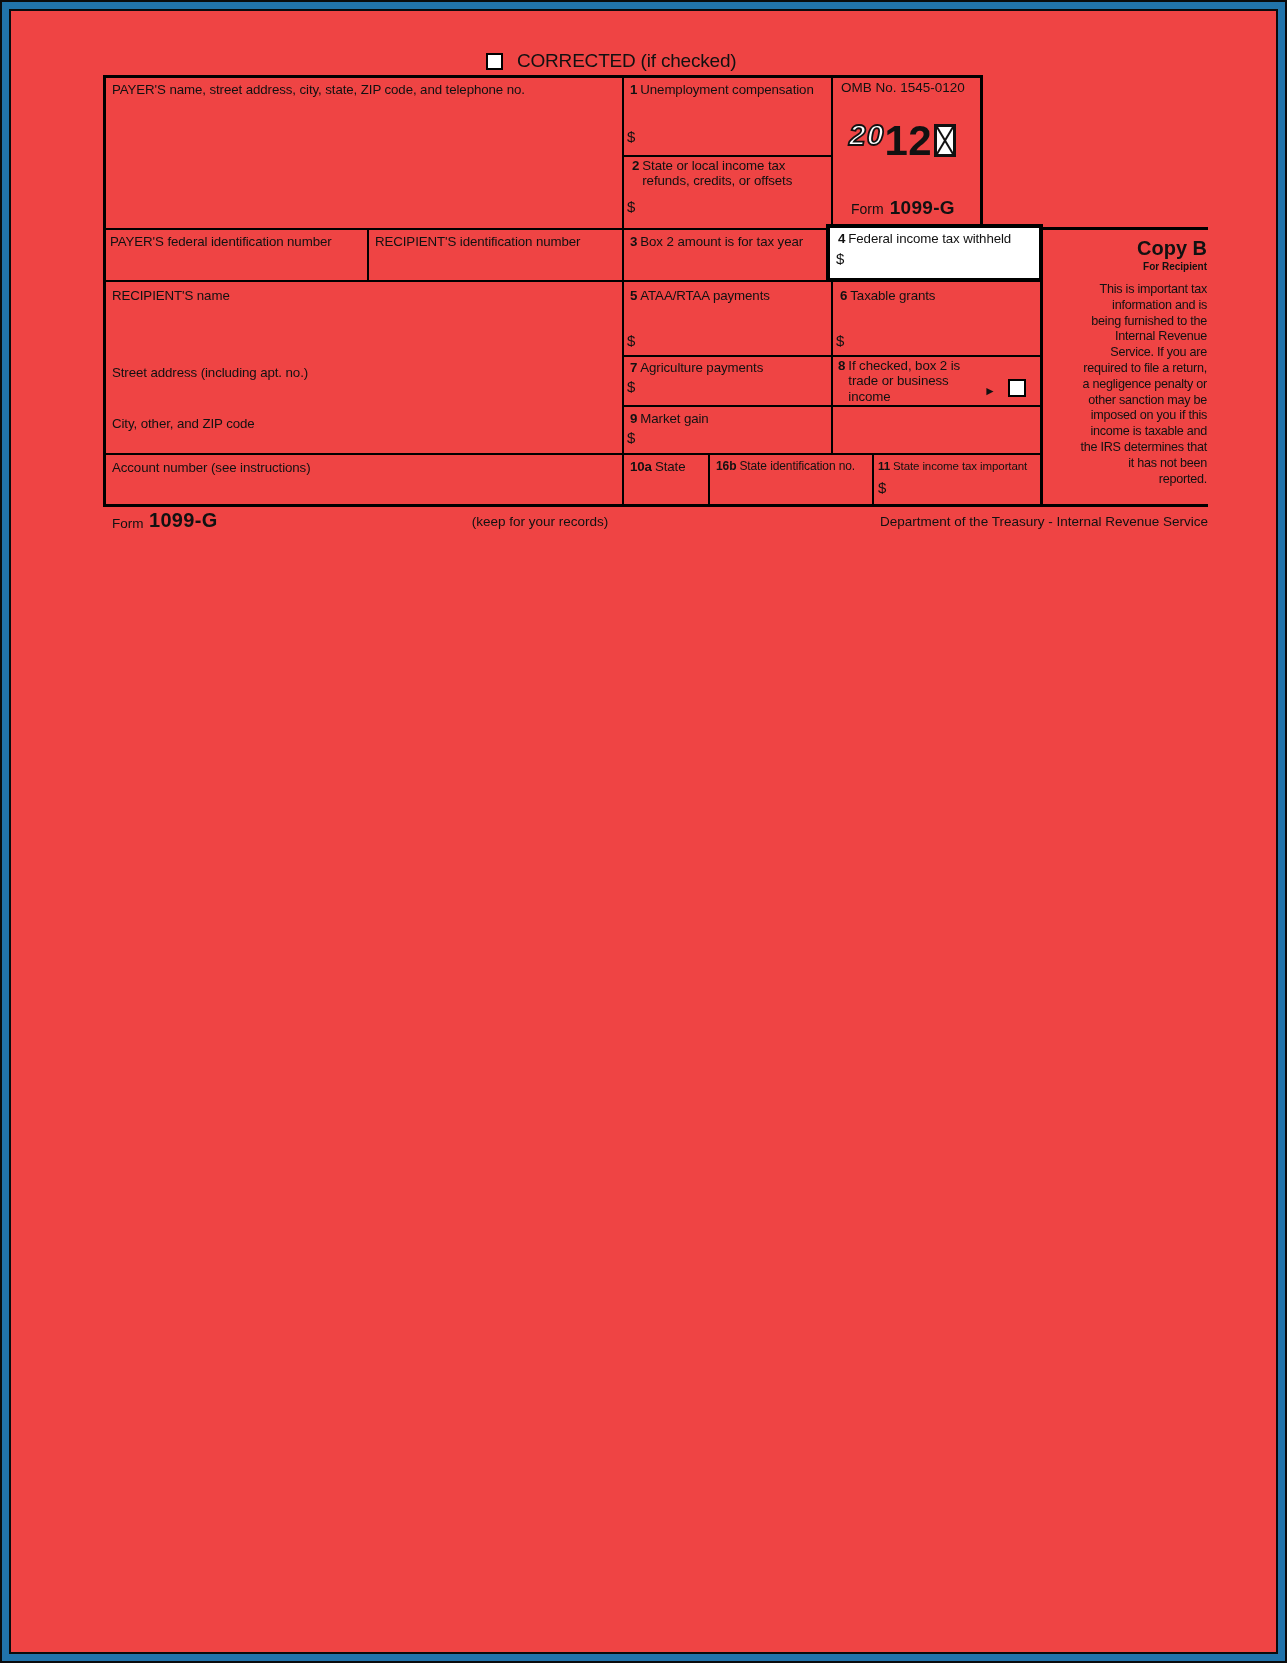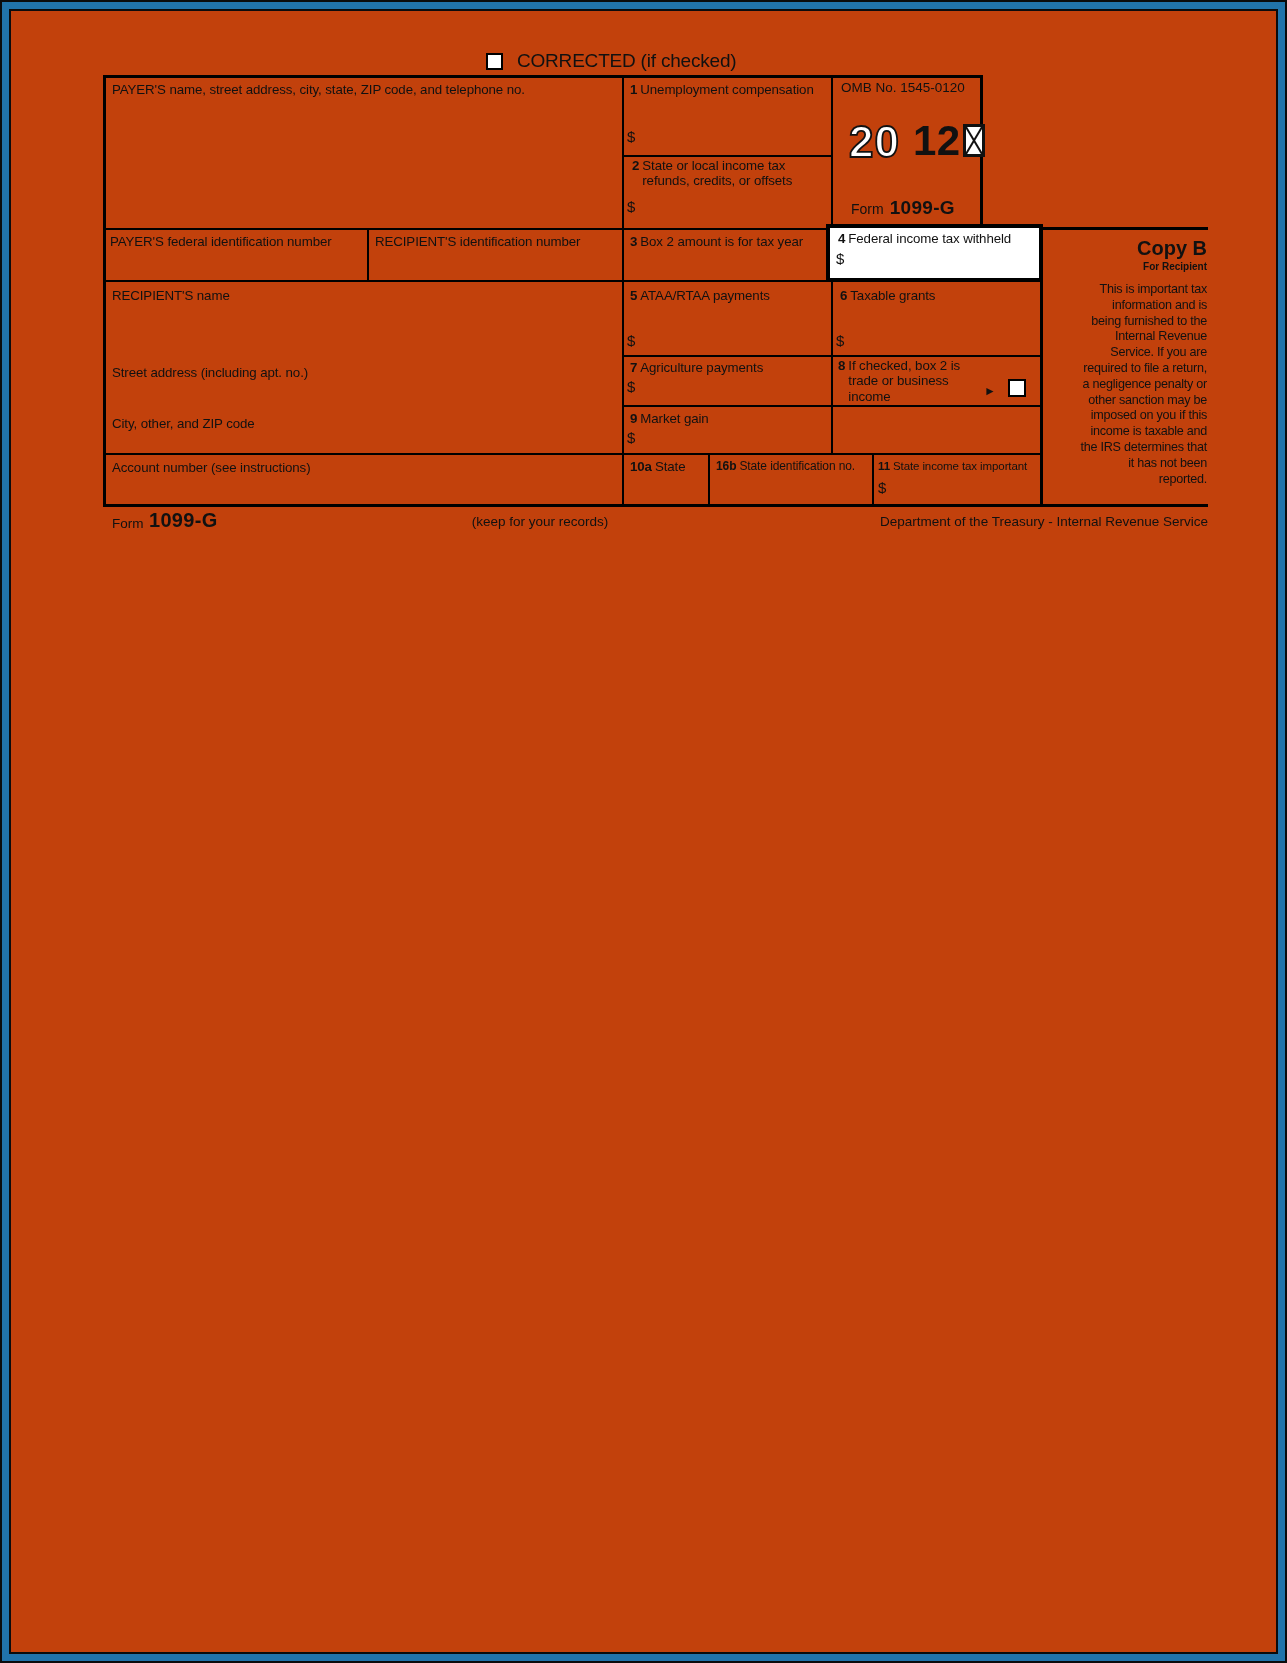--- a/index.html
+++ b/index.html
@@ -1,34 +1,34 @@
 <!DOCTYPE html>
 <html><head>
 <meta charset="utf-8">
 <style>
   html,body { margin:0; padding:0; background:#ffffff; }
   .page {
-    position:relative; width:1287px; height:1663px; background:#c2410c;
+    position:relative; width:1287px; height:1663px; background:#ef4444;
     font-family:"Liberation Sans","DejaVu Sans",sans-serif; color:#111;
     box-shadow: inset 0 0 0 2px #0b0b0d, inset 0 0 0 9px #2173ab, inset 0 0 0 11px #0b0b0d;
     overflow:hidden;
   }
   .line { position:absolute; background:#000; }
   .lbl { position:absolute; font-size:13.3px; line-height:1.16; letter-spacing:-0.1px; white-space:nowrap; }
   .lbl b { font-weight:bold; margin-right:3px; }
   .dollar { position:absolute; font-size:15px; font-weight:normal; }
   .cb { position:absolute; background:#fff; border:2px solid #000; }
   .field { position:absolute; }
   .num-row { display:flex; align-items:flex-start; }
   .corrected-lbl { position:absolute; font-size:19px; letter-spacing:-0.2px; }
   .omb-lbl { position:absolute; font-size:13.5px;text-align:right; }
   .year { position:absolute; display:flex; align-items:flex-start; }
-  .year-outline { font-size:44px; line-height:1; font-weight:700; color:#fff;
-                  -webkit-text-stroke:1.8px #111; text-shadow:0 0 1px #333; letter-spacing:1px; }
-  .year-bold { font-size:42px; line-height:1; font-weight:700; letter-spacing:0.5px;margin-left:13px; }
+  .year-outline { font-size:30px; line-height:1; font-weight:700; color:#fff;
+                  -webkit-text-stroke:1.8px #111; text-shadow:0 0 1px #333; letter-spacing:1px;font-style:italic; }
+  .year-bold { font-size:42px; line-height:1; font-weight:700; letter-spacing:0.5px; }
   .year-xbox { margin-left:2px; margin-top:4px; }
   .form-no { position:absolute; display:flex; align-items:baseline; gap:6px; }
   .form-word { font-size:14px; }
   .form-number { font-size:19px; font-weight:bold; letter-spacing:0.3px; }
   .title { position:absolute; left:1000px; top:110px; width:207px; text-align:right;
            font-size:22.5px; font-weight:bold; line-height:26px; letter-spacing:-0.2px; }
   .copyb { position:absolute; left:1043px; top:237px; width:164px; text-align:right;
            font-size:20px; font-weight:bold; }
   .forrecip { position:absolute; left:1043px; top:261px; width:164px; text-align:right;
               font-size:10px; font-weight:bold; }

